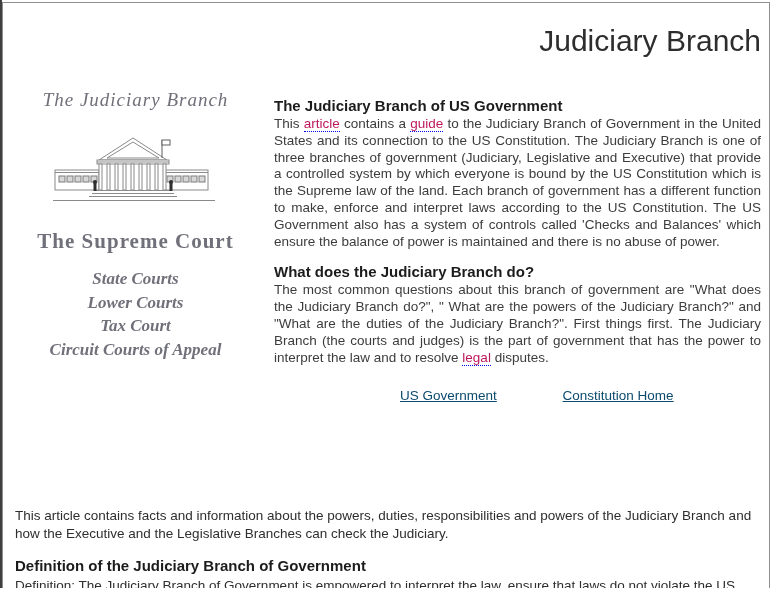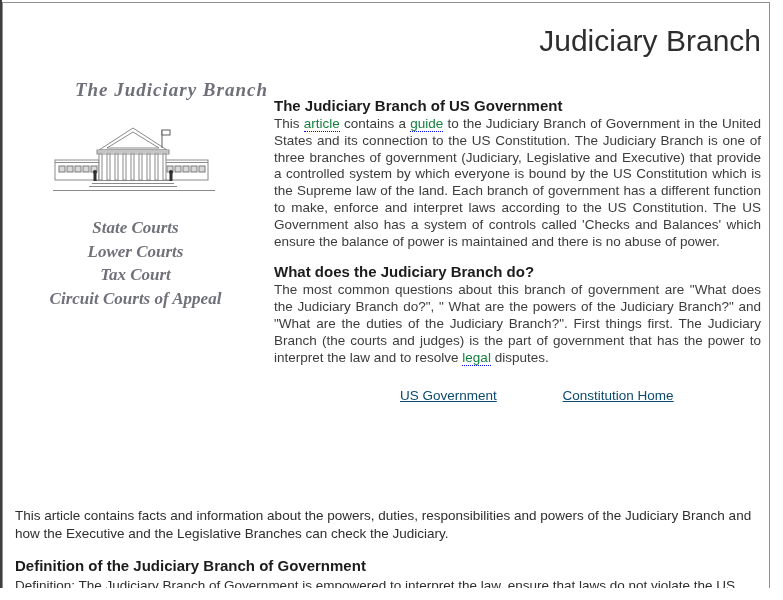--- a/index.html
+++ b/index.html
@@ -16,40 +16,40 @@
     box-sizing:border-box;
   }
   .title-row{
     text-align:right;padding:22px 8px 0 0;line-height:32px;
     font-size:30px;color:#2d2d2d;font-weight:400;
     font-family:"Liberation Sans",sans-serif;
   }
   .columns{display:flex;margin-top:22px;}
   .sidebar{width:265px;flex:0 0 265px;text-align:center;color:#70707a;}
   .sidebar-heading{
-    font-family:"Liberation Serif",serif;
-    font-style:italic;font-weight:bold;font-size:19px;letter-spacing:1px;text-align:right;
+    margin-top:10px;font-family:"Liberation Serif",serif;
+    font-style:italic;font-weight:normal;font-size:19px;letter-spacing:1px;
   }
   .building{margin:17px auto 0 auto;width:170px;height:85px;display:block;}
   .building svg{display:block;}
   .supreme-caption{
     margin-top:16px;font-family:"Liberation Serif",serif;
     font-weight:bold;font-size:21px;letter-spacing:1px;
   }
   .sidebar-list{margin-top:13px;font-family:"Liberation Serif",serif;
     font-style:italic;font-weight:bold;font-size:17px;line-height:23.5px;}
   .content{flex:1 1 auto;padding:0 8px 0 6px;color:#3c3c3c;}
   .content h3{
     margin:18px 0 2px 0;font-size:15px;color:#1c1c1c;font-weight:bold;
   }
   .content h3.second{margin-top:13px;}
   .content p{
     margin:0;font-size:13.5px;line-height:16.8px;text-align:justify;color:#3c3c3c;
   }
-  a.dotted-link{color:#15803d;text-decoration:none;border-bottom:1px dotted #0000ee;cursor:pointer;}
+  a.dotted-link{color:#be185d;text-decoration:none;border-bottom:1px dotted #0000ee;cursor:pointer;}
   a.solid-link{color:#0c4a6e;text-decoration:underline;cursor:pointer;}
   .nav-links{margin-top:22px;padding-left:126px;font-size:13.5px;}
   .nav-links a + a{margin-left:62px;}
   .bottom{margin-top:104px;padding:0 8px 0 12px;color:#2e2e2e;}
   .bottom h3{margin:0 0 3px 0;font-size:15px;color:#1c1c1c;font-weight:bold;}
   .bottom h3.second{margin-top:14px;}
   .bottom p{margin:0;font-size:13.5px;line-height:18px;}
 </style>
 </head>
 <body>
@@ -118,20 +118,21 @@
               <g fill="#2f2f2f" stroke="none">
                 <circle cx="44" cy="54" r="2"></circle>
                 <rect x="42.5" y="55" width="3" height="8"></rect>
                 <circle cx="120" cy="54" r="2"></circle>
                 <rect x="118.5" y="55" width="3" height="8"></rect>
               </g>
             </g>
           </svg>
         </div>
 
+        <div class="supreme-caption">The Supreme Court</div>
 
         <div class="sidebar-list">
           <div>State Courts</div>
           <div>Lower Courts</div>
           <div>Tax Court</div>
           <div>Circuit Courts of Appeal</div>
         </div>
       </div>
 
       <div class="content">

